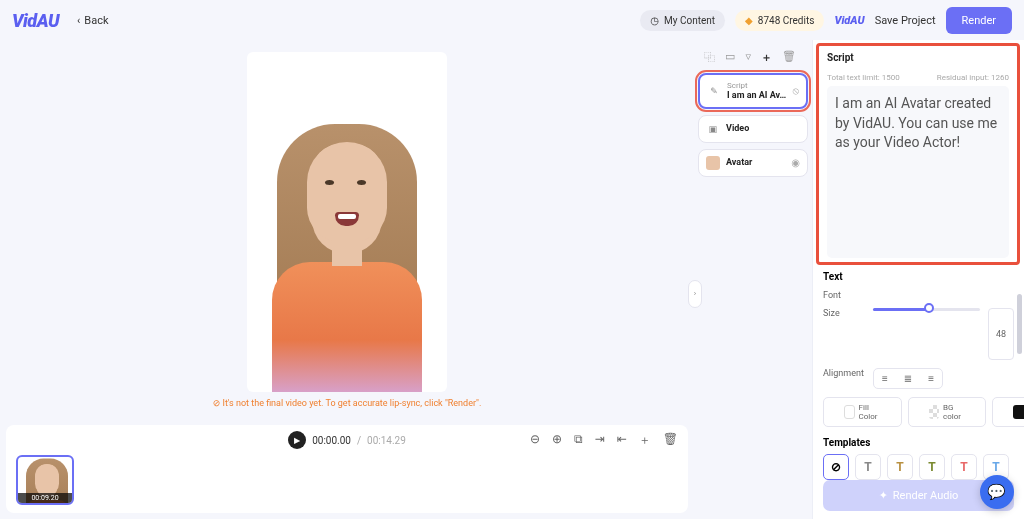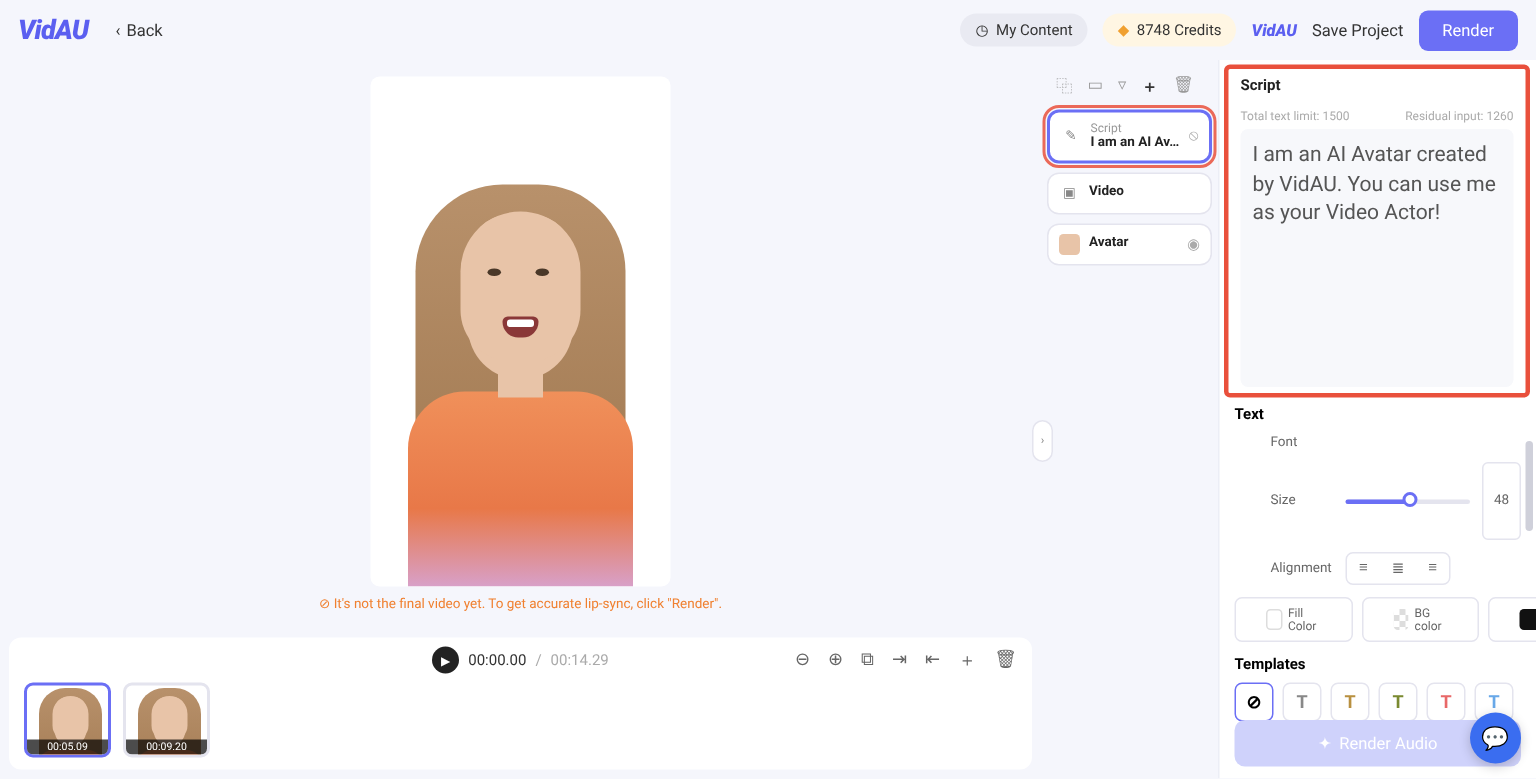--- a/index.html
+++ b/index.html
@@ -62,21 +62,21 @@
 .layer-vis { color: #aaa; font-size: 10px; }
 
 .inspector { width: 212px; background: #fff; border-left: 1px solid #eceef6; display: flex; flex-direction: column; overflow: hidden; position: relative; }
 .script-box { border: 3px solid #e9503c; border-radius: 4px; margin: 3px 4px 0 3px; padding: 6px 8px 4px; height: 222px; display: flex; flex-direction: column; }
 .script-title { font-size: 10px; font-weight: 700; color: #222; margin-bottom: 10px; }
 .script-meta { display: flex; justify-content: space-between; font-size: 8px; color: #aaa; margin-bottom: 4px; }
 .script-input { flex: 1; background: #f7f8fb; border-radius: 5px; padding: 8px; font-size: 14px; color: #555; line-height: 1.4; }
 
 .text-panel { padding: 6px 10px 0; }
 .panel-h { font-size: 10px; font-weight: 700; margin-bottom: 8px; }
-.prop-row { display: flex; align-items: center; margin-bottom: 8px; font-size: 9px; color: #666; margin-left: 24px; }
+.prop-row { display: flex; align-items: flex-start; margin-bottom: 8px; font-size: 9px; color: #666; }
 .prop-row .plabel { width: 50px; }
 .font-sel { flex: 1; border: 1px solid #e4e4ee; border-radius: 5px; padding: 5px 7px; font-size: 9px; color: #555; display: flex; justify-content: space-between; cursor: pointer; }
 .slider { flex: 1; display: flex; align-items: center; }
 .slider-track { flex: 1; height: 3px; background: #e4e4ee; border-radius: 2px; position: relative; }
 .slider-fill { position: absolute; height: 100%; background: #6b6ff5; border-radius: 2px; width: 52%; }
 .slider-thumb { position: absolute; width: 10px; height: 10px; background: #fff; border: 2px solid #6b6ff5; border-radius: 50%; top: -5px; left: 52%; margin-left: -5px; }
 .size-val { width: 26px; text-align: center; border: 1px solid #e4e4ee; border-radius: 4px; padding: 20px 0; margin-left: 8px; font-size: 9px; }
 .align-grp { display: inline-flex; border: 1px solid #e4e4ee; border-radius: 5px; overflow: hidden; }
 .align-grp span { padding: 4px 8px; font-size: 10px; color: #666; cursor: pointer; }
 .color-row { display: flex; gap: 6px; margin-bottom: 10px; }
@@ -162,31 +162,20 @@
       <div class="clips">
         <div class="clip">
           <div class="mini">
               <div class="avatar-portrait">
                 <div class="hair"></div>
                 <div class="shoulders"></div>
                 <div class="hair-part"></div>
                 <div class="skin face"></div>
               </div>
             </div>
-          <div class="clip-time">00:05.09</div>
-        </div>
-        <div class="clip">
-          <div class="mini">
-              <div class="avatar-portrait">
-                <div class="hair"></div>
-                <div class="shoulders"></div>
-                <div class="hair-part"></div>
-                <div class="skin face"></div>
-              </div>
-            </div>
           <div class="clip-time">00:09.20</div>
         </div>
       </div>
     </div>
     <div class="collapse-handle">›</div>
   </div>
 
   <div class="layers-col">
     <div class="layer-tools">
       <span>⿻</span>

